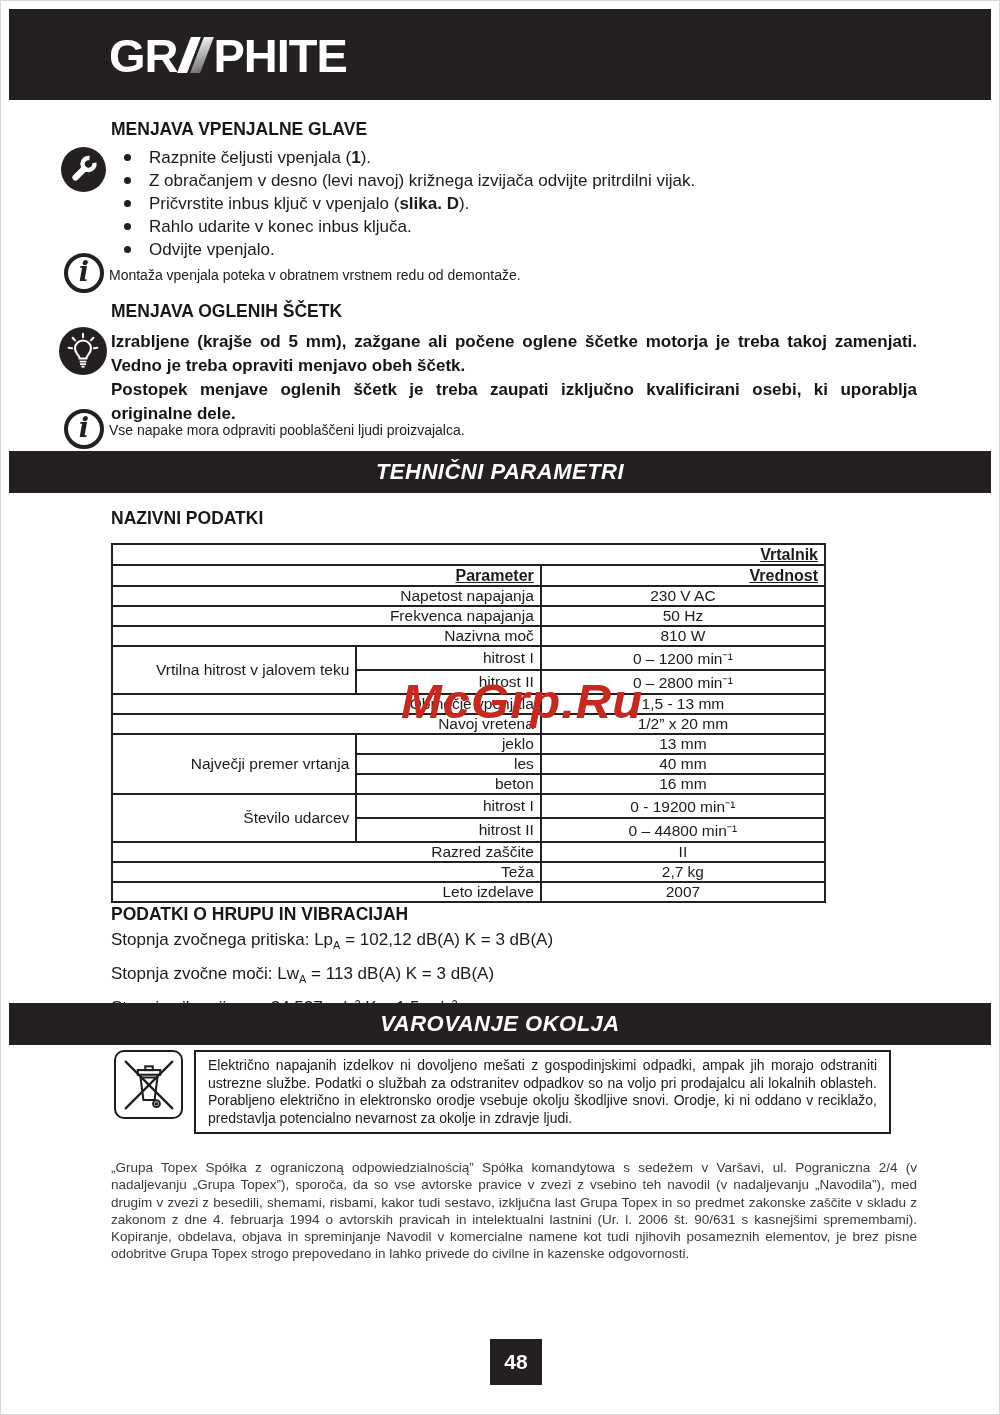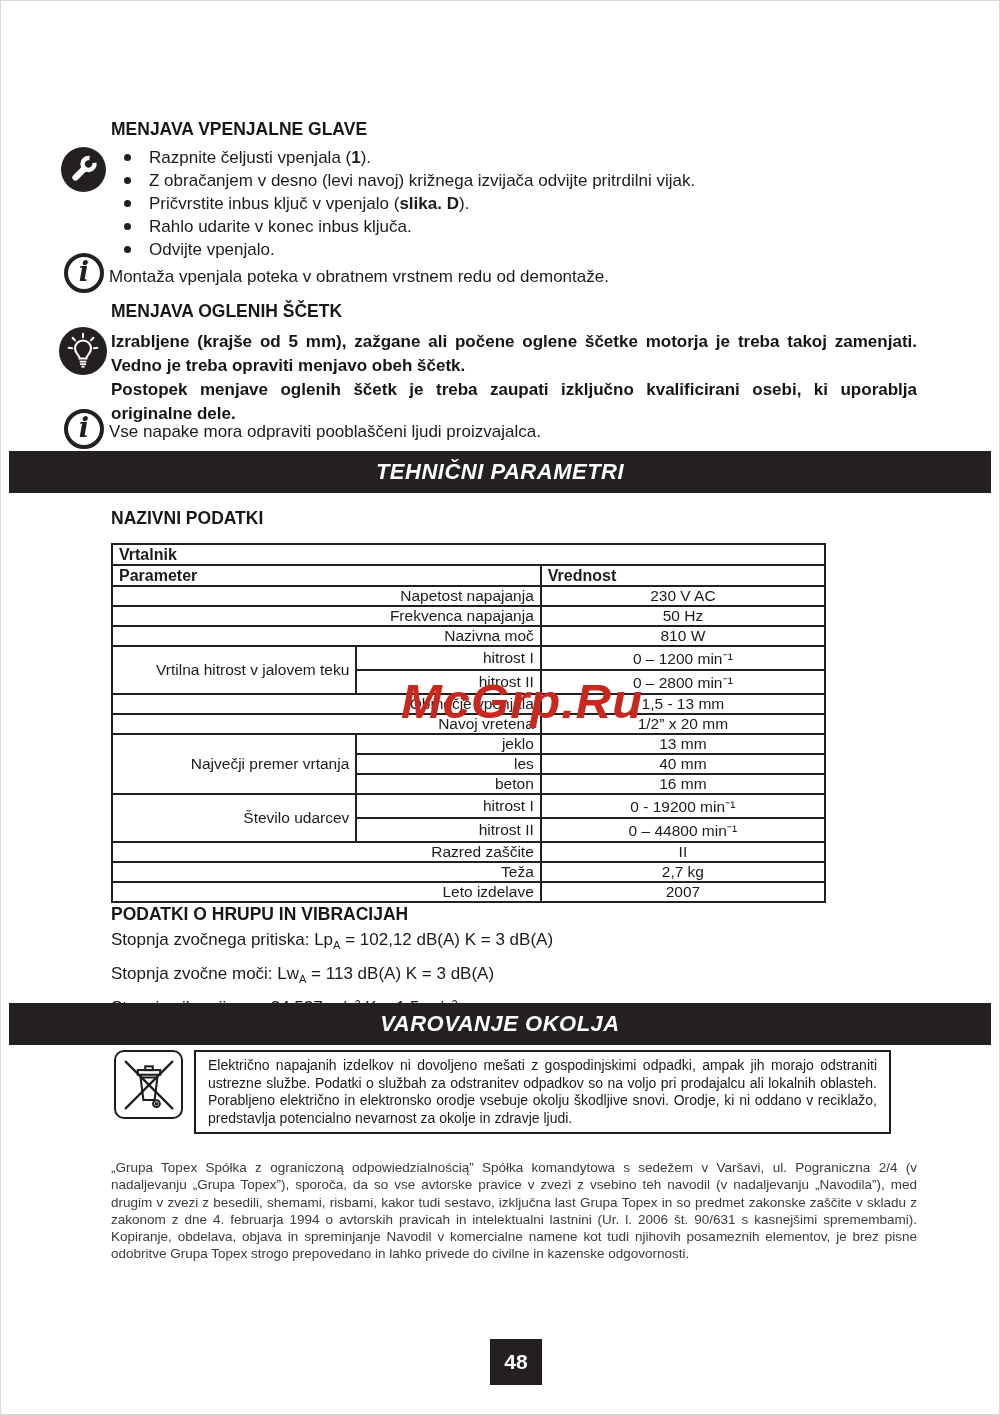--- a/index.html
+++ b/index.html
@@ -28,38 +28,38 @@
   
   .icon-badge { position:absolute; }
   .wrench { left:60px; top:146px; width:45px; height:45px; }
   .bulb   { left:58px; top:326px; width:48px; height:48px; }
   .info   { width:32px; height:32px; border:4px solid #241f20; border-radius:50%;
             display:flex; align-items:center; justify-content:center; background:#fff; }
   .info .ii { font-family:"DejaVu Serif", serif; font-style:italic; font-weight:bold; font-size:27px;
               line-height:1; transform:translateY(-2px); color:#241f20; }
   .i1 { left:63px; top:252px; } .i2 { left:63px; top:408px; }
 
-  .note { position:absolute; left:108px; margin:0; font-size:17px; }
+  .note { position:absolute; left:108px; margin:0; font-size:14px; }
   .n1 { top:266px; } .n2 { top:421px; }
 
   .warn { position:absolute; left:110px; width:806px; margin:0; font-weight:bold; font-size:17px;
           line-height:23.5px; text-align:justify; color:#161314; }
   .w1 { top:329px; } .w2 { top:377px; }
 
   
   .banner { position:absolute; left:8px; width:982px; height:42px; background:#241f20; color:#fff;
             display:flex; align-items:center; justify-content:center;
             font-size:22px; font-weight:bold; font-style:italic; letter-spacing:0.5px; }
   .b1 { top:450px; } .b2 { top:1002px; }
 
   
   .spec { position:absolute; left:110px; top:542px; width:715px; border-collapse:collapse; font-size:15.5px; }
   .spec col.c1 { width:245px; } .spec col.c2 { width:185px; } .spec col.c3 { width:285px; }
   .spec th, .spec td { border:2px solid #241f20; padding:0 6px; height:18px; }
-  .spec thead th { text-align:left; font-size:16px; height:19px; }
+  .spec thead th { text-align:right; font-size:16px; height:19px;text-decoration:underline; }
   .spec td.param, .spec td.subp { text-align:right; }
   .spec td.val { text-align:center; }
 
   
   .watermark { position:absolute; left:400px; top:672px; font-size:49px; font-style:italic; font-weight:bold;
                letter-spacing:1px; z-index:5; }
 
   
   .noise { position:absolute; left:110px; top:925px; font-size:17px; }
   .noise p { margin:0; line-height:27.5px; }
@@ -78,20 +78,28 @@
 
   .page-num { position:absolute; left:489px; top:1338px; width:52px; height:46px; background:#241f20;
               display:flex; align-items:center; justify-content:center; }
   .page-num span { color:#fff; font-weight:bold; font-size:21px; }
 </style>
 </head>
 <body>
 
 <div class="page">
 
+  <header class="brand-bar">
+    <div class="logo">
+        <span>GR</span>
+        <span class="slash s1"></span>
+        <span class="slash s2"></span>
+        <span>PHITE</span>
+      </div>
+  </header>
 
   <h2 class="sec-h h-chuck">MENJAVA VPENJALNE GLAVE</h2>
 
   <div class="icon-badge wrench">
     <svg width="45" height="45" viewBox="0 0 45 45">
       <circle cx="22.5" cy="22.5" r="22.5" fill="#241f20"></circle>
       <path d="M 28.54 11.09 A 6 6 0 1 0 33.41 15.96" fill="none" stroke="#fff" stroke-width="4.4"></path>
       <line x1="14.5" y1="30.5" x2="23" y2="22" stroke="#fff" stroke-width="6.2" stroke-linecap="round"></line>
     </svg>
   </div>

